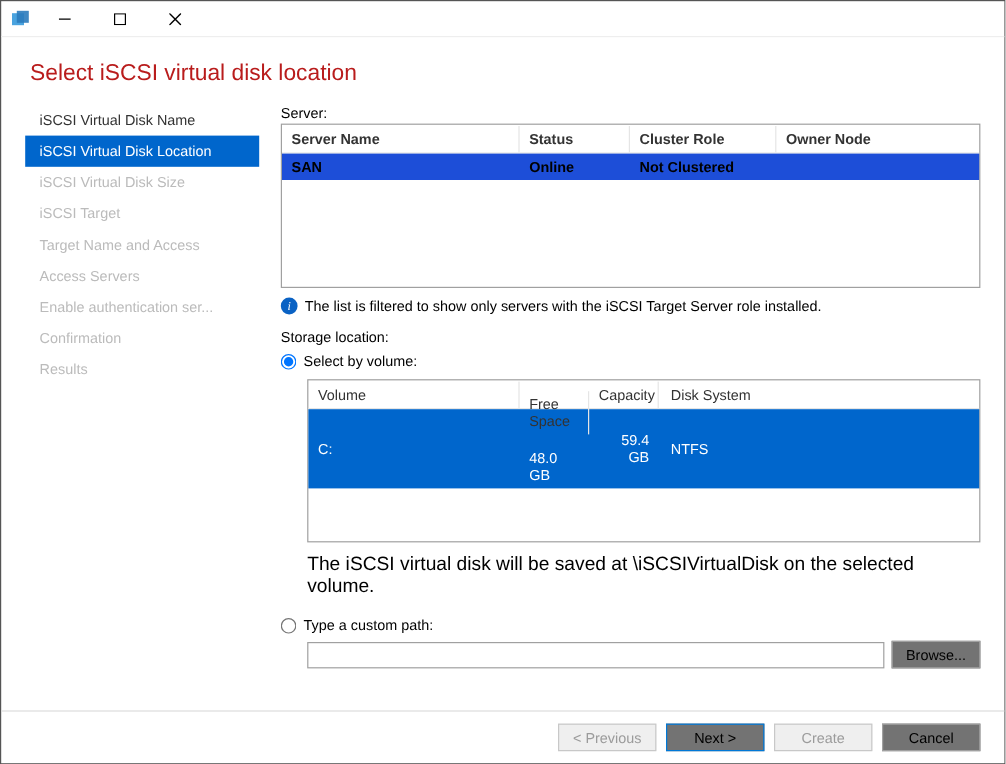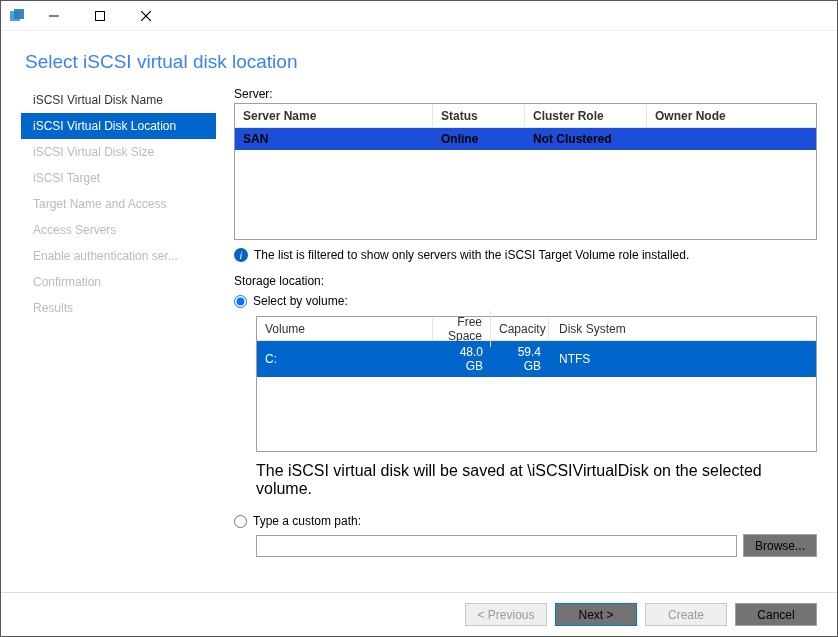--- a/index.html
+++ b/index.html
@@ -39,21 +39,21 @@
   .win-btn {
     width: 46px; height: 30px;
     display: flex; align-items: center; justify-content: center;
     font-family: "Segoe UI Symbol", sans-serif;
     font-size: 11px;
   }
   .heading {
     padding: 20px 24px 14px 24px;
     font-size: 19px;
     font-weight: 400;
-    color: #3b82f6;
+    color: #b91c1c;
   }
   .body {
     flex: 1;
     display: flex;
     padding: 0 20px 0 20px;
     overflow: hidden;
   }
   .sidebar {
     width: 195px;
     flex-shrink: 0;
@@ -126,21 +126,21 @@
     display: flex;
     align-items: center;
     gap: 6px;
     margin: 4px 0;
     font-size: 12px;
   }
   input[type=radio] { margin: 0; }
   .volume-block { margin-left: 22px; }
   .volume-grid { height: 136px; margin-top: 4px; }
   .vg-c1 { width: 176px; }
-  .vg-c2 { width: 58px; text-align: right; }
+  .vg-c2 { width: 58px; text-align: left; margin-top: 30px; }
   .vg-c3 { width: 58px; text-align: right; }
   .vg-c4 { flex: 1; padding-left: 10px !important; }
   .hint { font-size: 16px; margin: 10px 0 12px 0; }
   .path-row {
     display: flex;
     align-items: center;
     gap: 6px;
     margin-left: 22px;
     margin-top: 2px;
   }
@@ -238,21 +238,21 @@
         <div class="grid-row alt">
           <div class="sg-c1">SAN</div>
           <div class="sg-c2">Online</div>
           <div class="sg-c3">Not Clustered</div>
           <div class="sg-c4"></div>
         </div>
       </div>
 
       <div class="info-row">
         <span class="info-icon">i</span>
-        <span>The list is filtered to show only servers with the iSCSI Target Volume role installed.</span>
+        <span>The list is filtered to show only servers with the iSCSI Target Server role installed.</span>
       </div>
 
       <div class="label">Storage location:</div>
 
       <label class="radio-row">
         <input type="radio" name="storage" checked="" style="">
         <span>Select by volume:</span>
       </label>
 
       <div class="volume-block">

